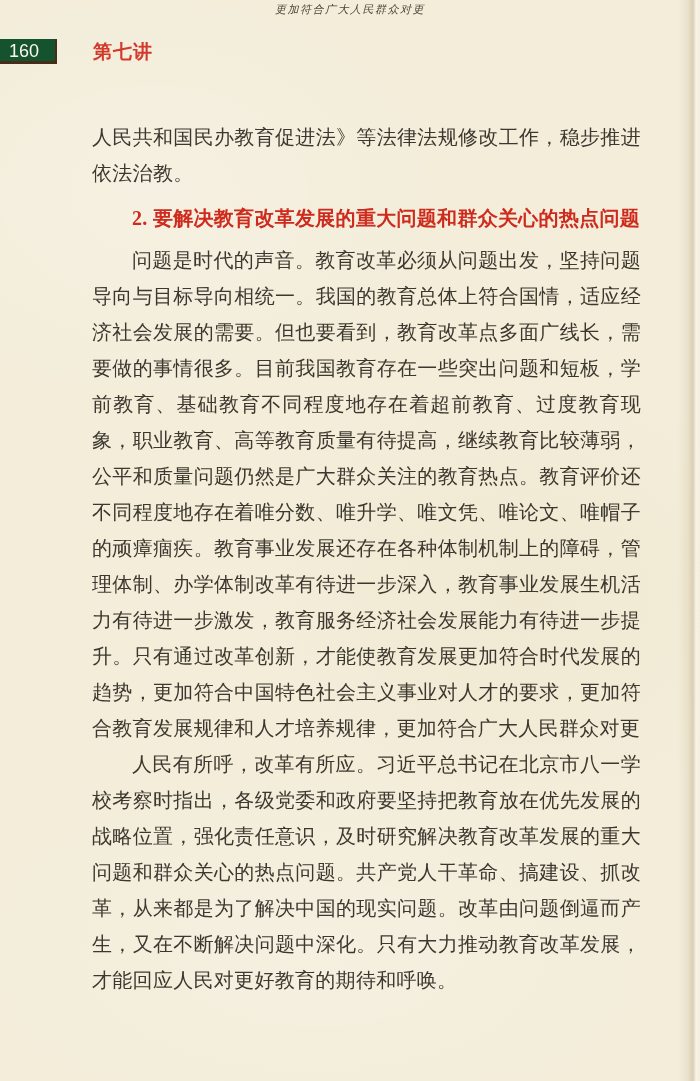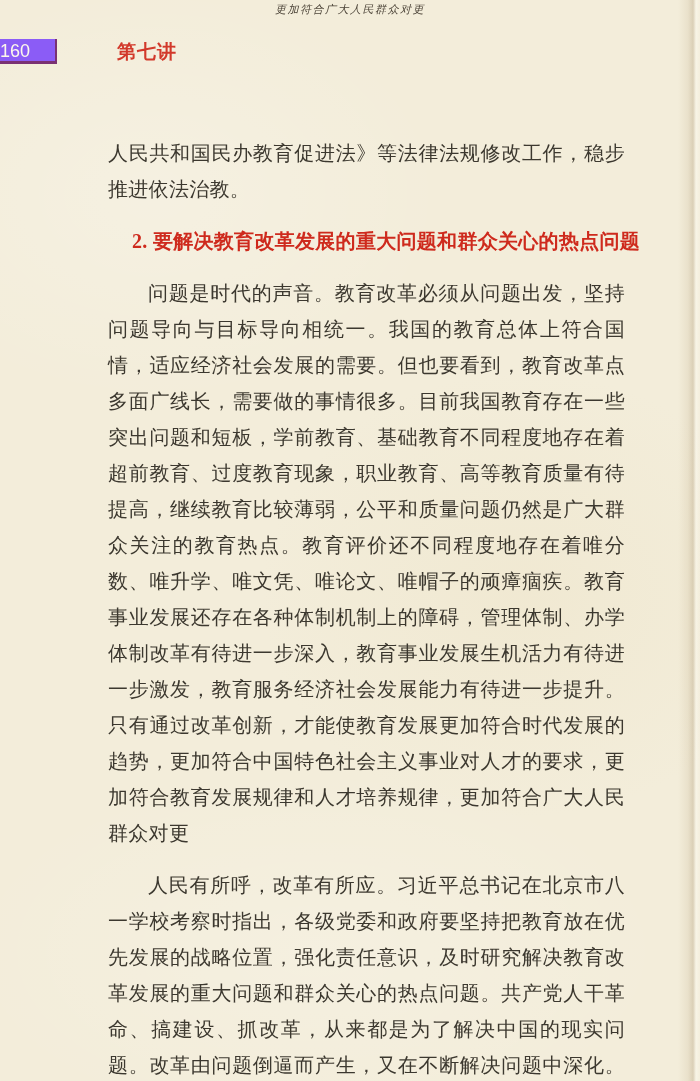--- a/index.html
+++ b/index.html
@@ -42,62 +42,63 @@
     font-size: 11px;
     font-style: italic;
     letter-spacing: 1.5px;
     color: #4e463a;
   }
 
   .pagenum-box {
     position: absolute;
     left: 0; top: 39px;
     width: 57px; height: 25px;
-    background: #8b5cf6;
+    background: #14532d;
     box-shadow: inset -2px -3px 0 rgba(110,15,8,0.55);
     color: #fdf8ec;
     font-family: "Liberation Sans", "DejaVu Sans", sans-serif;
     font-size: 18px;
     line-height: 25px;
+    padding-left: 9px;
     box-sizing: border-box;
   }
 
   .chapter {
     position: absolute;
     left: 93px; top: 39px;
     height: 25px;
     display: flex;
     align-items: center;
     color: #d2392b;
     font-family: "Liberation Sans", "DejaVu Sans", sans-serif;
     font-size: 19px;
     font-weight: 600;
     letter-spacing: 1px;
     white-space: nowrap;
   }
-  .chapter-label { margin-right: 17px; margin-left: 24px; }
+  .chapter-label { margin-right: 17px; }
 
   .content {
     position: absolute;
     left: 92px; top: 119px;
     width: 549px;
     font-size: 20px;
     line-height: 36px;
     letter-spacing: 0.3px;
     text-align: justify;
     color: #3c382f;
     line-break: strict;
   }
   .content p {
-    margin: 16px;
+    margin: 0;
     text-indent: 2em;
   }
   .content p.cont { text-indent: 0; }
   .section {
-    margin: 3px 0 6px 0;
+    margin: 9px 0 6px 0;
     font-size: 20px;
     line-height: 36px;
     font-weight: bold;
     color: #ce2a1d;
     text-indent: 2em;
   }
 </style>
 </head>
 <body>
 

